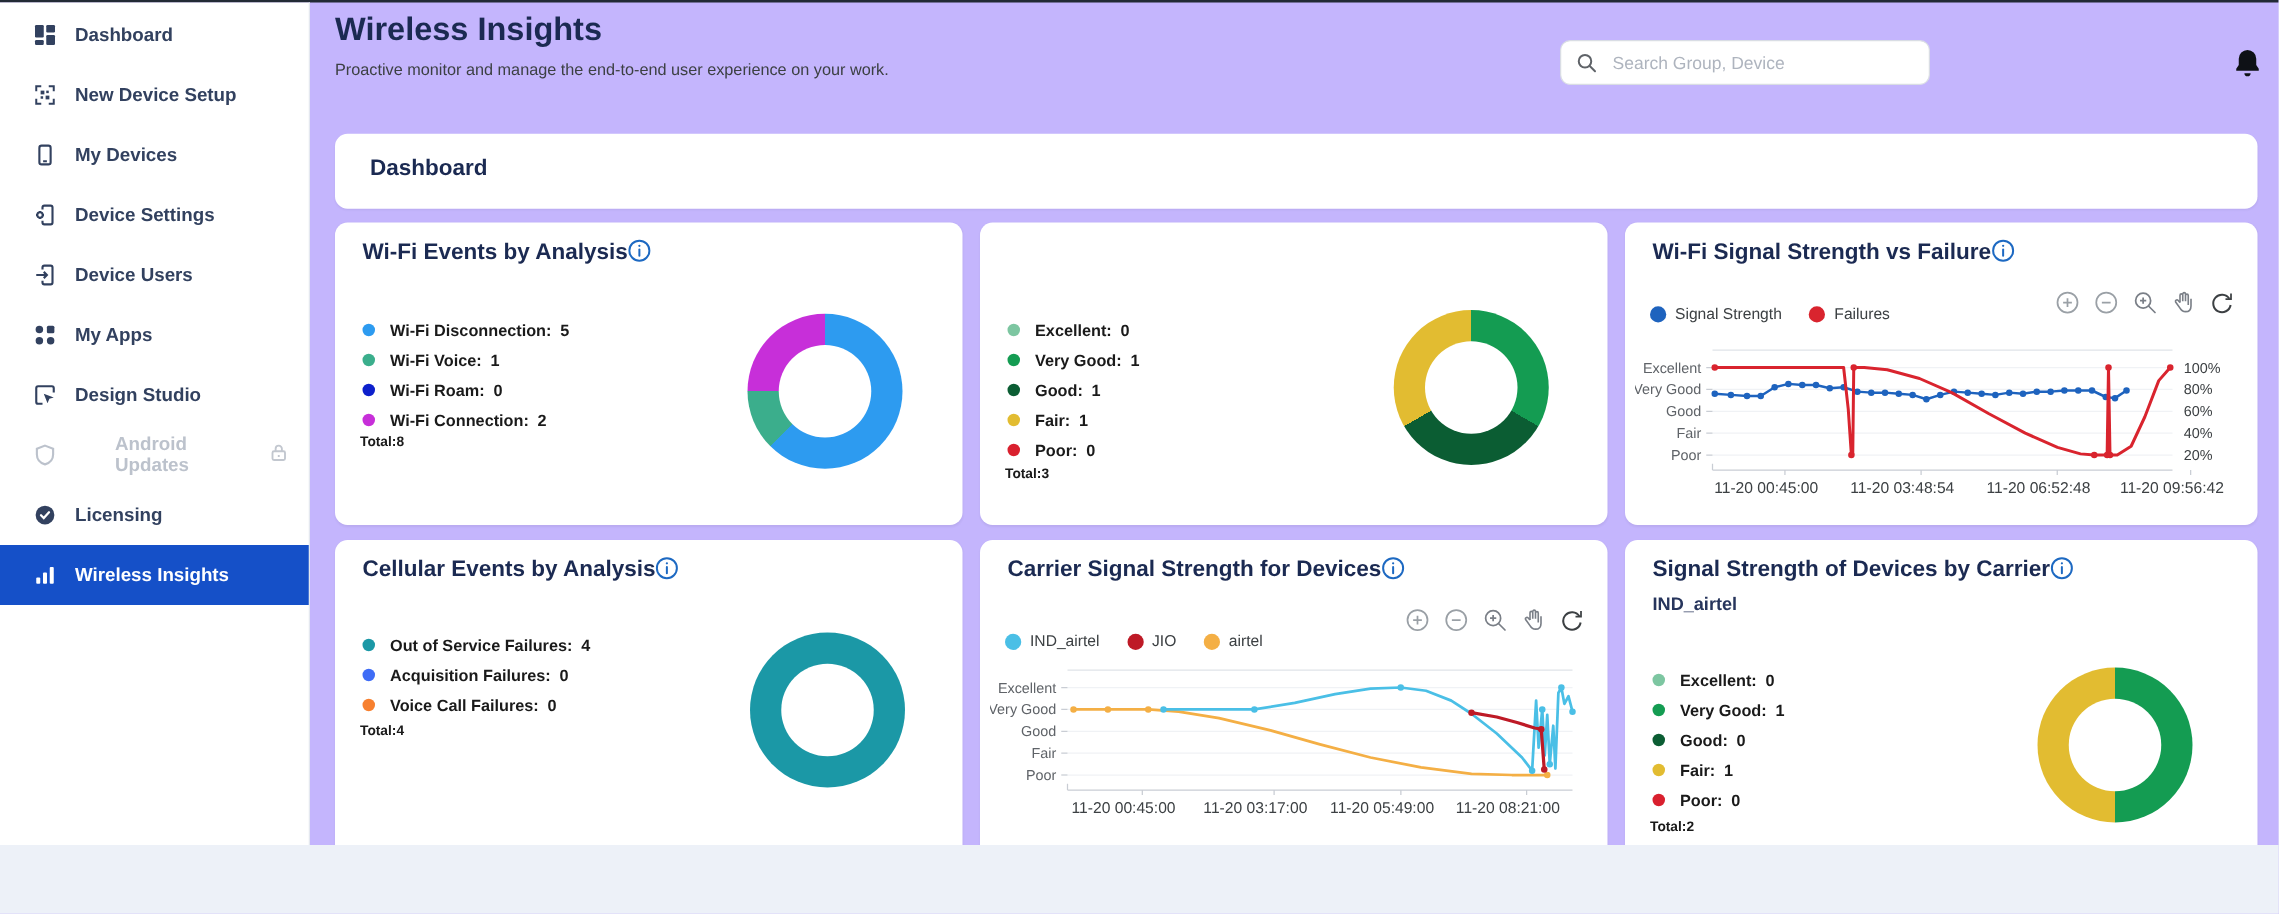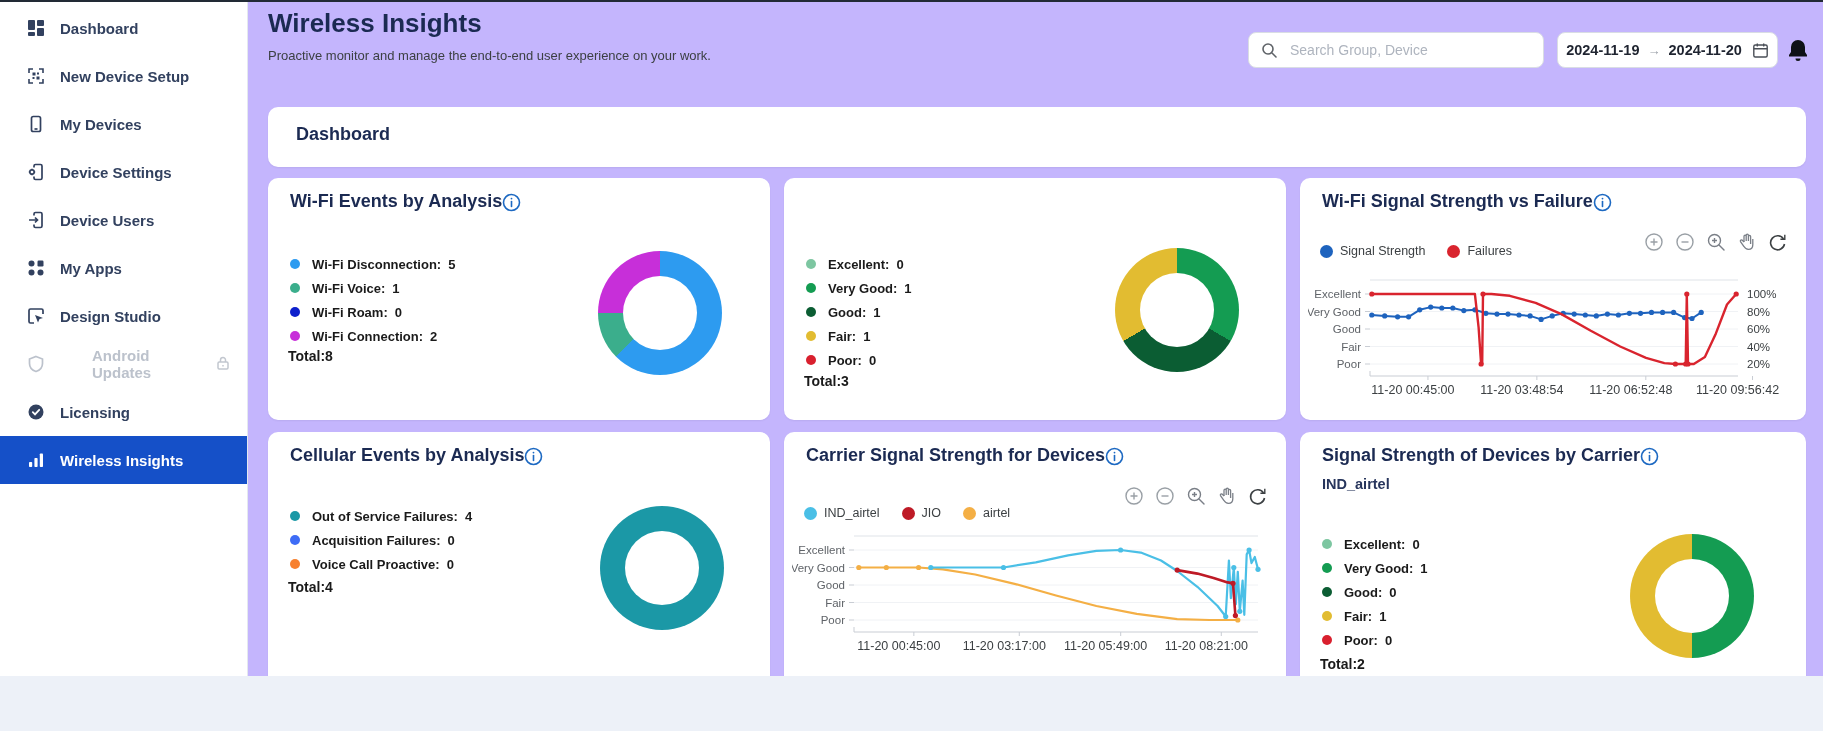--- a/index.html
+++ b/index.html
@@ -27,28 +27,28 @@
   
   .panel{position:absolute;background:#fff;border-radius:10px;box-shadow:0 1px 2px rgba(16,24,40,.06);}
   #section-bar{left:268px;top:107px;width:1538px;height:60px;}
   #section-title{position:absolute;left:28px;top:17px;font-size:18px;font-weight:700;color:#1B2A52;}
   .card{position:absolute;background:#fff;border-radius:10px;box-shadow:0 1px 2px rgba(16,24,40,.06);}
   .row1{top:178px;height:242px;}
   .row2{top:432px;height:271px;}
   .cardx1{left:268px;width:502px;}
   .cardx2{left:784px;width:502px;}
   .cardx3{left:1300px;width:506px;}
-  .card-title-row{position:absolute;left:22px;top:13px;display:flex;align-items:flex-end;gap:0;}
+  .card-title-row{position:absolute;left:22px;top:13px;display:flex;align-items:flex-start;gap:0;}
   .card-title{font-size:18px;font-weight:700;color:#1B2A52;}
   .card-subtitle{position:absolute;left:22px;top:44px;font-size:14.5px;font-weight:700;color:#27355C;}
   .legend{position:absolute;left:22px;}
   .legend-row{height:24px;display:flex;align-items:center;font-size:13px;font-weight:700;color:#1A1A1A;}
   .legend-dot{width:10px;height:10px;border-radius:50%;margin-right:12px;flex:0 0 10px;}
   .legend-val{margin-left:7px;}
-  .total{position:absolute;left:20px;font-size:14px;font-weight:700;color:#1A1A1A;}
+  .total{position:absolute;left:20px;font-size:11px;font-weight:700;color:#1A1A1A;}
   .donut{position:absolute;width:124px;height:124px;border-radius:50%;}
   .donut .hole{position:absolute;left:25px;top:25px;width:74px;height:74px;border-radius:50%;background:#fff;}
 
   
   .chart-toolbar{position:absolute;right:18px;top:54px;display:flex;gap:11px;align-items:center;}
   .tool-icon{width:20px;height:20px;cursor:pointer;display:flex;align-items:center;justify-content:center;}
   .chart-legend{position:absolute;left:20px;display:flex;gap:22px;align-items:center;}
   .chart-legend .cl-item{display:flex;align-items:center;gap:7px;font-size:12.5px;color:#3C4043;cursor:pointer;}
   .cl-dot{width:13px;height:13px;border-radius:50%;}
   .linechart{position:absolute;left:8px;}
@@ -178,31 +178,20 @@
   <div id="searchbox">
     <span style="display:flex;">
       <svg width="17" height="17" viewBox="0 0 17 17" fill="none" stroke="#5F6368" stroke-width="1.6">
           <circle cx="7" cy="7" r="5"></circle>
           <path d="M11 11l4 4" stroke-linecap="round"></path>
         </svg>
     </span>
     <input type="text" placeholder="Search Group, Device" style="">
   </div>
 
-  <div id="daterange">
-    <span>2024-11-19</span>
-    <span class="arrow">→</span>
-    <span>2024-11-20</span>
-    <span style="display:flex;margin-left:2px;">
-      <svg width="17" height="17" viewBox="0 0 17 17" fill="none" stroke="#4A4F57" stroke-width="1.4">
-          <rect x="1.8" y="3" width="13.4" height="12" rx="1.5"></rect>
-          <path d="M1.8 6.8h13.4M5.3 1.5v3M11.7 1.5v3"></path>
-        </svg>
-    </span>
-  </div>
 
   <div id="bell">
     <svg width="24" height="26" viewBox="0 0 24 26">
         <path fill="#0E1116" d="M12 2a7 7 0 0 0-7 7v5l-2 3v1.5h18V17l-2-3V9a7 7 0 0 0-7-7z"></path>
         <path fill="#0E1116" d="M9.5 20.5a2.5 2.5 0 0 0 5 0z"></path>
       </svg>
   </div>
 
   <div class="panel" id="section-bar">
     <div id="section-title">Dashboard</div>
@@ -428,21 +417,21 @@
           <span>Out of Service Failures:</span>
           <span class="legend-val">4</span>
         </div>
         <div class="legend-row">
           <span class="legend-dot" style="background: rgb(62, 108, 246);"></span>
           <span>Acquisition Failures:</span>
           <span class="legend-val">0</span>
         </div>
         <div class="legend-row">
           <span class="legend-dot" style="background: rgb(247, 128, 47);"></span>
-          <span>Voice Call Proactive:</span>
+          <span>Voice Call Failures:</span>
           <span class="legend-val">0</span>
         </div>
       </div>
     <div class="total" style="top:147px">Total:4</div>
     <div class="donut" style="left: 332px; top: 74px; background: conic-gradient(rgb(27, 152, 166) 0deg, rgb(27, 152, 166) 360deg);">
         <div class="hole"></div>
       </div>
   </div>
 
   <div class="card row2 cardx2">

